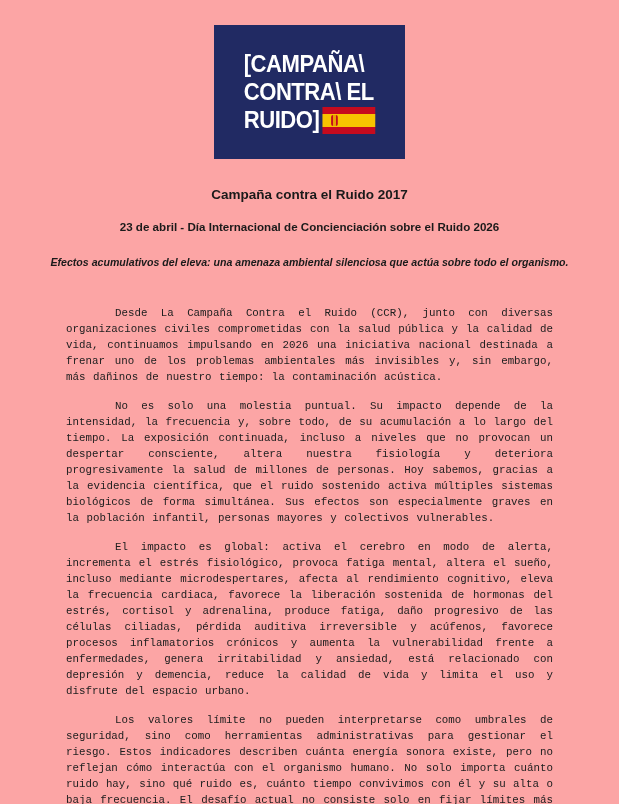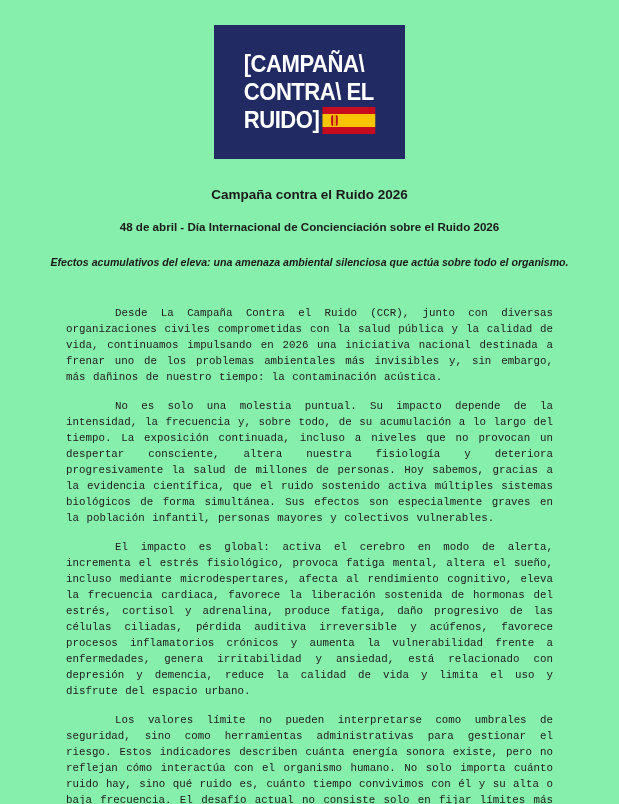--- a/index.html
+++ b/index.html
@@ -4,21 +4,21 @@
 <style>
   html, body {
     margin: 0;
     padding: 0;
     background: #ffffff;
   }
   .page {
     position: relative;
     width: 619px;
     height: 804px;
-    background: #86efac;
+    background: #fca5a5;
     font-family: "Liberation Sans", sans-serif;
     color: #1f1f1f;
     overflow: hidden;
   }
   
   .logo {
     width: 191px;
     height: 134px;
     margin: 25px auto 0 auto;
     background: #212a63;
@@ -108,23 +108,23 @@
       <div class="logo-line logo-line-3">
         <span>RUIDO</span>
           <span class="logo-glyph">]</span>
         <span class="flag">
             <span class="flag-emblem"></span>
           </span>
       </div>
     </div>
   </div>
 
-  <div class="title">Campaña contra el Ruido 2026</div>
+  <div class="title">Campaña contra el Ruido 2017</div>
 
-  <div class="subtitle">48 de abril - Día Internacional de Concienciación sobre el Ruido 2026</div>
+  <div class="subtitle">23 de abril - Día Internacional de Concienciación sobre el Ruido 2026</div>
 
   <div class="tagline">Efectos acumulativos del eleva: una amenaza ambiental silenciosa que actúa sobre todo el organismo.</div>
 
   <div class="body-text">
     <p class="para">Desde La Campaña Contra el Ruido (CCR), junto con diversas organizaciones civiles comprometidas con la salud pública y la calidad de vida, continuamos impulsando en 2026 una iniciativa nacional destinada a frenar uno de los problemas ambientales más invisibles y, sin embargo, más dañinos de nuestro tiempo: la contaminación acústica.</p>
     <p class="para">No es solo una molestia puntual. Su impacto depende de la intensidad, la frecuencia y, sobre todo, de su acumulación a lo largo del tiempo. La exposición continuada, incluso a niveles que no provocan un despertar consciente, altera nuestra fisiología y deteriora progresivamente la salud de millones de personas. Hoy sabemos, gracias a la evidencia científica, que el ruido sostenido activa múltiples sistemas biológicos de forma simultánea. Sus efectos son especialmente graves en la población infantil, personas mayores y colectivos vulnerables.</p>
     <p class="para">El impacto es global: activa el cerebro en modo de alerta, incrementa el estrés fisiológico, provoca fatiga mental, altera el sueño, incluso mediante microdespertares, afecta al rendimiento cognitivo, eleva la frecuencia cardiaca, favorece la liberación sostenida de hormonas del estrés, cortisol y adrenalina, produce fatiga, daño progresivo de las células ciliadas, pérdida auditiva irreversible y acúfenos, favorece procesos inflamatorios crónicos y aumenta la vulnerabilidad frente a enfermedades, genera irritabilidad y ansiedad, está relacionado con depresión y demencia, reduce la calidad de vida y limita el uso y disfrute del espacio urbano.</p>
     <p class="para">Los valores límite no pueden interpretarse como umbrales de seguridad, sino como herramientas administrativas para gestionar el riesgo. Estos indicadores describen cuánta energía sonora existe, pero no reflejan cómo interactúa con el organismo humano. No solo importa cuánto ruido hay, sino qué ruido es, cuánto tiempo convivimos con él y su alta o baja frecuencia. El desafío actual no consiste solo en fijar límites más bajos, sino en avanzar hacia modelos de evaluación capaces de diferenciar qué tipo de ruido está presente y cuál es su impacto real sobre la salud. La relación entre ruido y salud no es binaria, sino continua y acumulativa. Esta realidad se alinea con los artículos 43 y 45 de la Constitución</p>
   </div>
 

